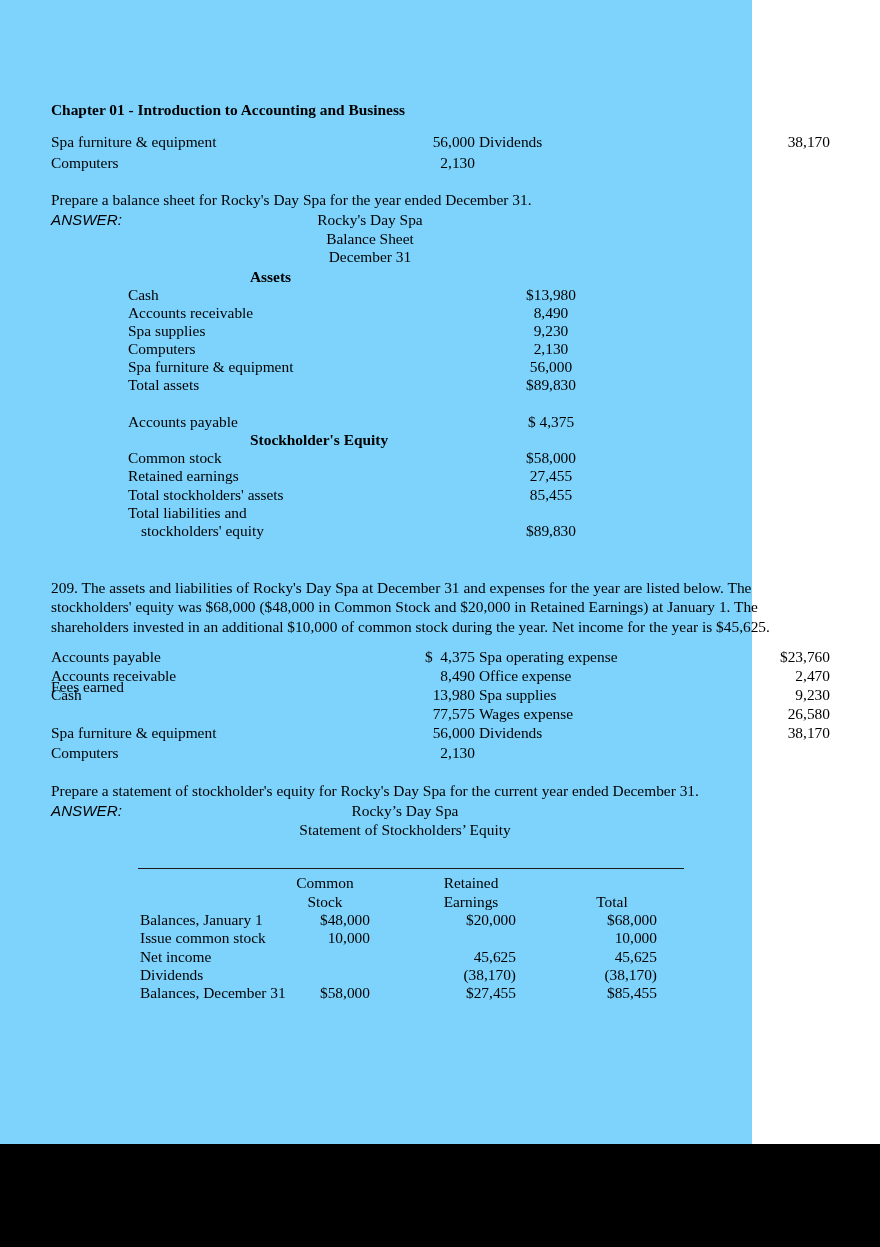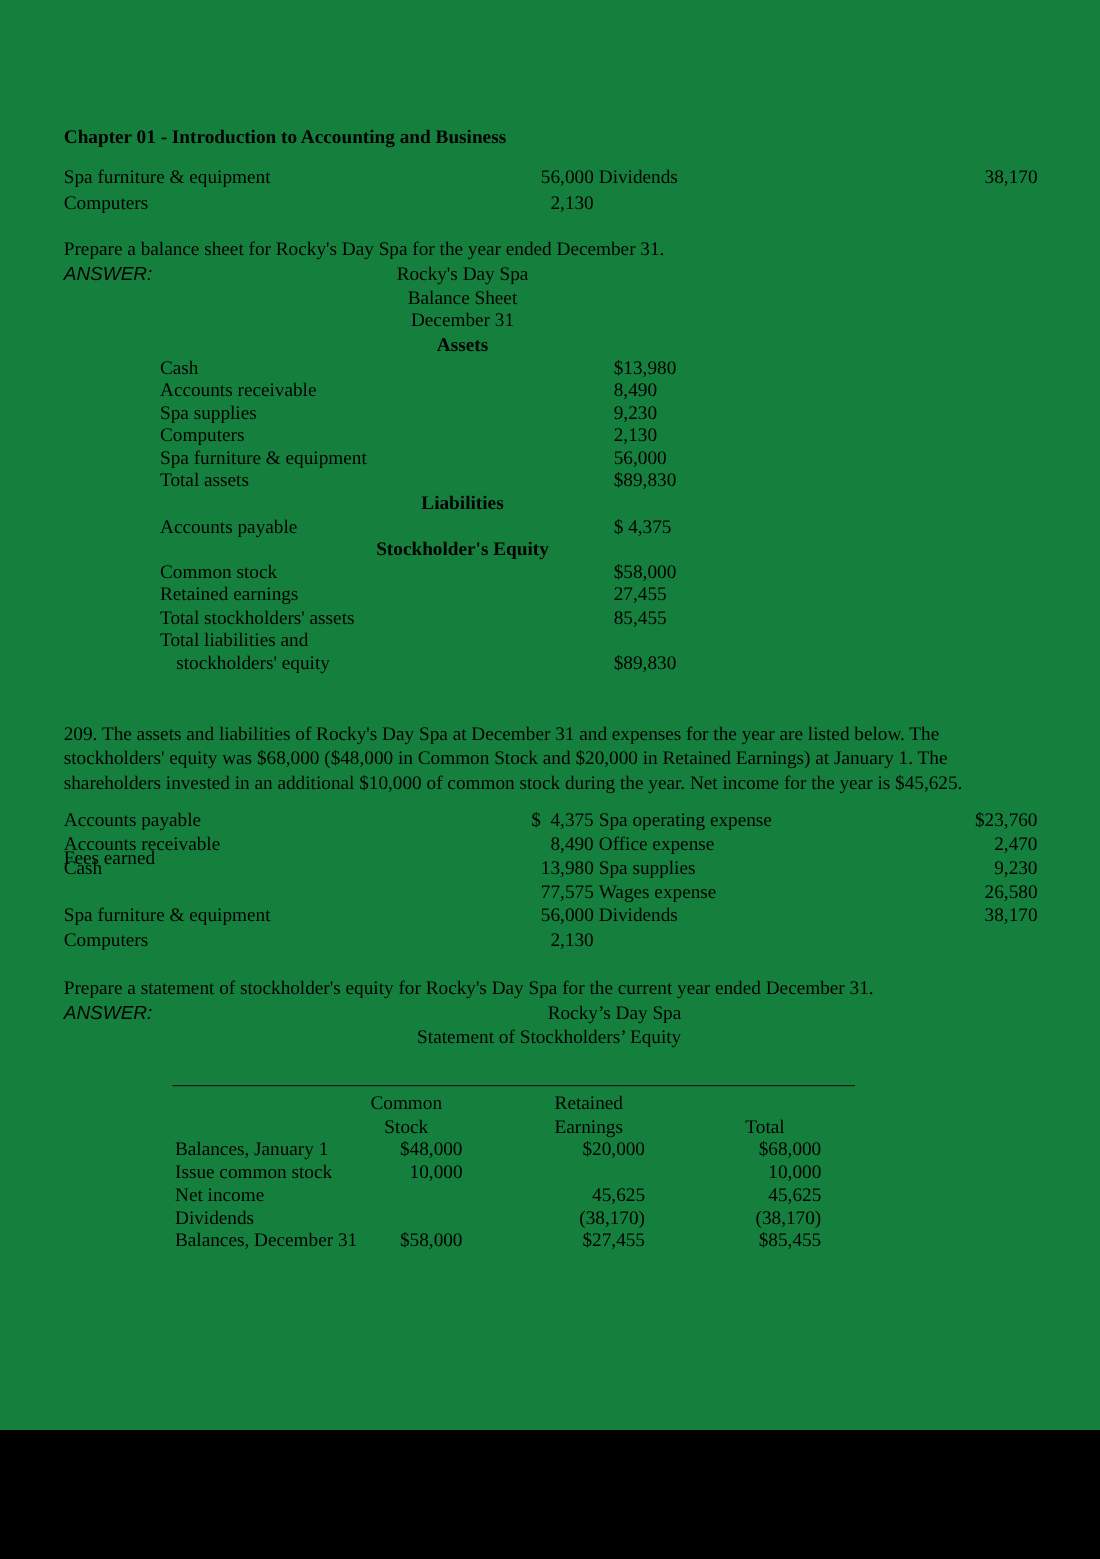--- a/index.html
+++ b/index.html
@@ -12,23 +12,23 @@
     height: 1247px;
     position: relative;
     overflow: hidden;
     font-family: "Liberation Serif", "DejaVu Serif", serif;
     color: #000000;
     -webkit-font-smoothing: antialiased;
   }
   .page {
     position: absolute;
     left: 0; top: 0;
-    width: 880px;
+    width: 752px;
     height: 1144px;
-    background: #15803d;
+    background: #7dd3fc;
   }
   .bottom-bar {
     position: absolute;
     left: 0;
     top: 1144px;
     width: 880px;
     height: 103px;
     background: #000000;
   }
 
@@ -62,42 +62,42 @@
 
   
   .prompt { left: 51px; font-size: 15.4px; }
 
   
   .bs-head { left: 250px; width: 240px; text-align: center; }
 
   
   .bs-label { left: 128px; }
   .bs-label-ind { left: 141px; }
-  .bs-amt { left: 491px; width: 120px; text-align: left; }
-  .bs-section { left: 250px; width: 240px; text-align: center; font-weight: bold; }
+  .bs-amt { left: 491px; width: 120px; text-align: center; }
+  .bs-section { left: 250px; width: 240px; font-weight: bold; }
 
   
   .q209 {
     position: absolute;
     left: 51px;
     top: 578px;
     width: 780px;
     font-size: 15.4px;
     line-height: 19.4px;
     text-align: left;
   }
 
   
   .q-label1 { left: 51px; }
   .q-num1 { left: 355px; width: 120px; text-align: right; }
   .q-label2 { left: 479px; }
   .q-num2 { left: 710px; width: 120px; text-align: right; }
 
   
-  .se-head { left: 265px; width: 280px; text-align: right; }
+  .se-head { left: 265px; width: 280px; text-align: center; }
 
   
   #equity-rule {
     position: absolute;
     left: 138px;
     top: 868px;
     width: 546px;
     height: 0;
     border-top: 1.5px solid #1a1a1a;
   }
@@ -143,21 +143,20 @@
 
   <div class="t bs-label" style="top:340px">Computers</div>
   <div class="t bs-amt" style="top:340px">2,130</div>
 
   <div class="t bs-label" style="top:358px">Spa furniture &amp; equipment</div>
   <div class="t bs-amt" style="top:358px">56,000</div>
 
   <div class="t bs-label" style="top:376px">Total assets</div>
   <div class="t bs-amt" style="top:376px">$89,830</div>
 
-  <div class="t bs-section" style="top:394px">Liabilities</div>
   <div class="t bs-label" style="top:413px">Accounts payable</div>
   <div class="t bs-amt" style="top:413px">$ 4,375</div>
 
   <div class="t bs-section" style="top:431px">Stockholder's Equity</div>
 
   <div class="t bs-label" style="top:449px">Common stock</div>
   <div class="t bs-amt" style="top:449px">$58,000</div>
 
   <div class="t bs-label" style="top:467px">Retained earnings</div>
   <div class="t bs-amt" style="top:467px">27,455</div>

